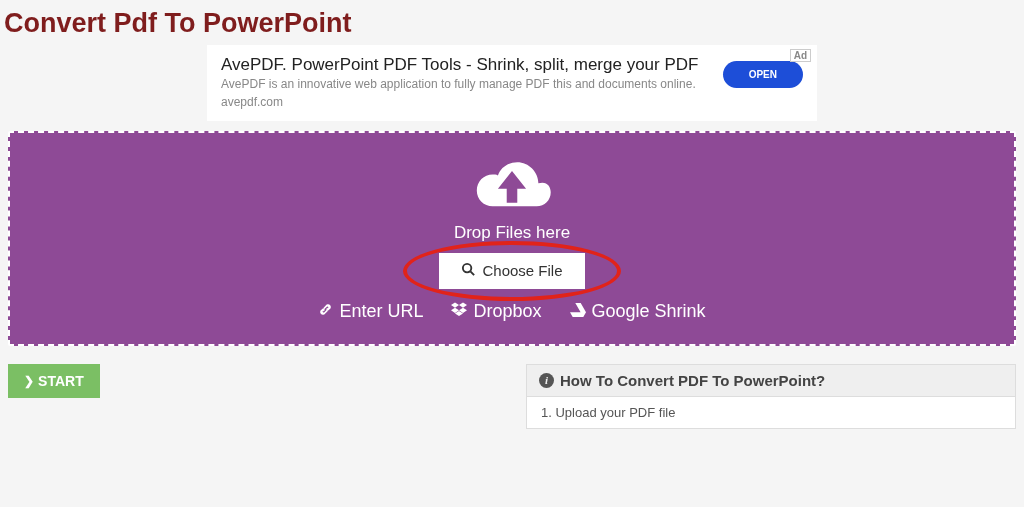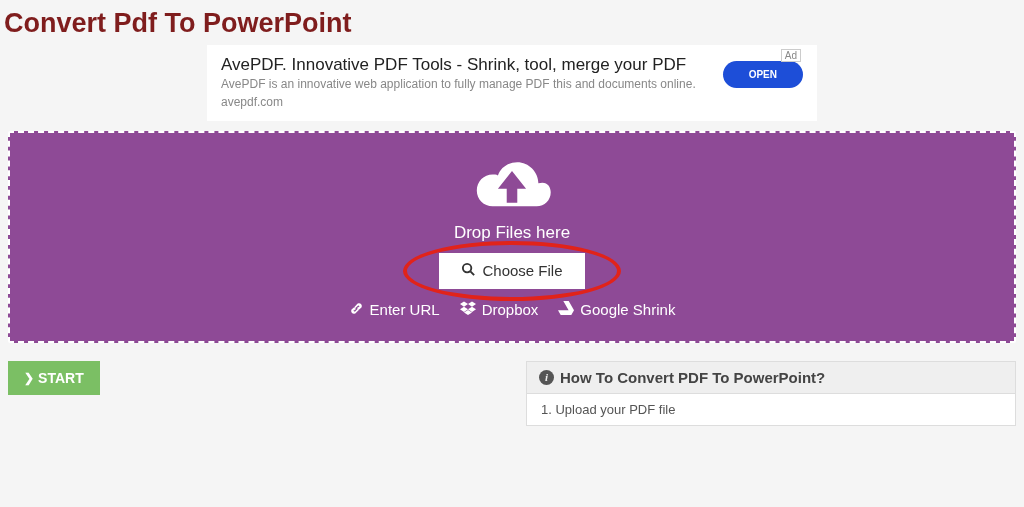--- a/index.html
+++ b/index.html
@@ -27,25 +27,26 @@
   }
   .ad-box {
     width: 610px;
     margin: 0 auto 10px auto;
     background: #fff;
     padding: 10px 14px 12px 14px;
     position: relative;
   }
   .ad-tag {
     position: absolute;
-    top: 4px; right: 16px;
+    top: 4px; right: 6px;
     font-size: 10px;
     color: #888;
     border: 1px solid #ccc;
     padding: 0 3px;
+    font-weight: bold;
   }
   .ad-inner { display: flex; align-items: flex-start; }
   .ad-text { flex: 1; }
   .ad-title { font-size: 17px; color: #222; margin-bottom: 2px; }
   .ad-desc { font-size: 12px; color: #888; line-height: 1.3; }
   .ad-domain { font-size: 12px; color: #888; margin-top: 2px; }
   .ad-btn {
     background: #1d4ed8;
     color: #fff;
     border: none;
@@ -87,22 +88,22 @@
     padding: 9px 22px;
     font-size: 15px;
     cursor: pointer;
     display: inline-flex;
     align-items: center;
     gap: 6px;
   }
   .src-row {
     display: flex;
     justify-content: center;
-    gap: 20px;
-    font-size: 15px;
+    gap: 28px;
+    font-size: 18px;
   }
   .src-item {
     display: inline-flex;
     align-items: center;
     gap: 6px;
     color: #fff;
     cursor: pointer;
   }
   .bottom-row {
     display: flex;
@@ -164,21 +165,21 @@
 </head>
 <body>
 
 <div class="container">
   <h1 class="title">Convert Pdf To PowerPoint</h1>
 
   <div class="ad-box">
     <span class="ad-tag">Ad</span>
     <div class="ad-inner">
       <div class="ad-text">
-        <div class="ad-title">AvePDF. Innovative PDF Tools - Shrink, tool, merge your PDF</div>
+        <div class="ad-title">AvePDF. PowerPoint PDF Tools - Shrink, split, merge your PDF</div>
         <div class="ad-desc">AvePDF is an innovative web application to fully manage PDF this and documents online.</div>
         <div class="ad-domain">avepdf.com</div>
       </div>
       <button class="ad-btn">OPEN</button>
     </div>
   </div>
 
   <div class="dropzone">
     <div class="cloud-wrap">
       <svg class="cloud-icon" viewBox="0 0 100 70">

